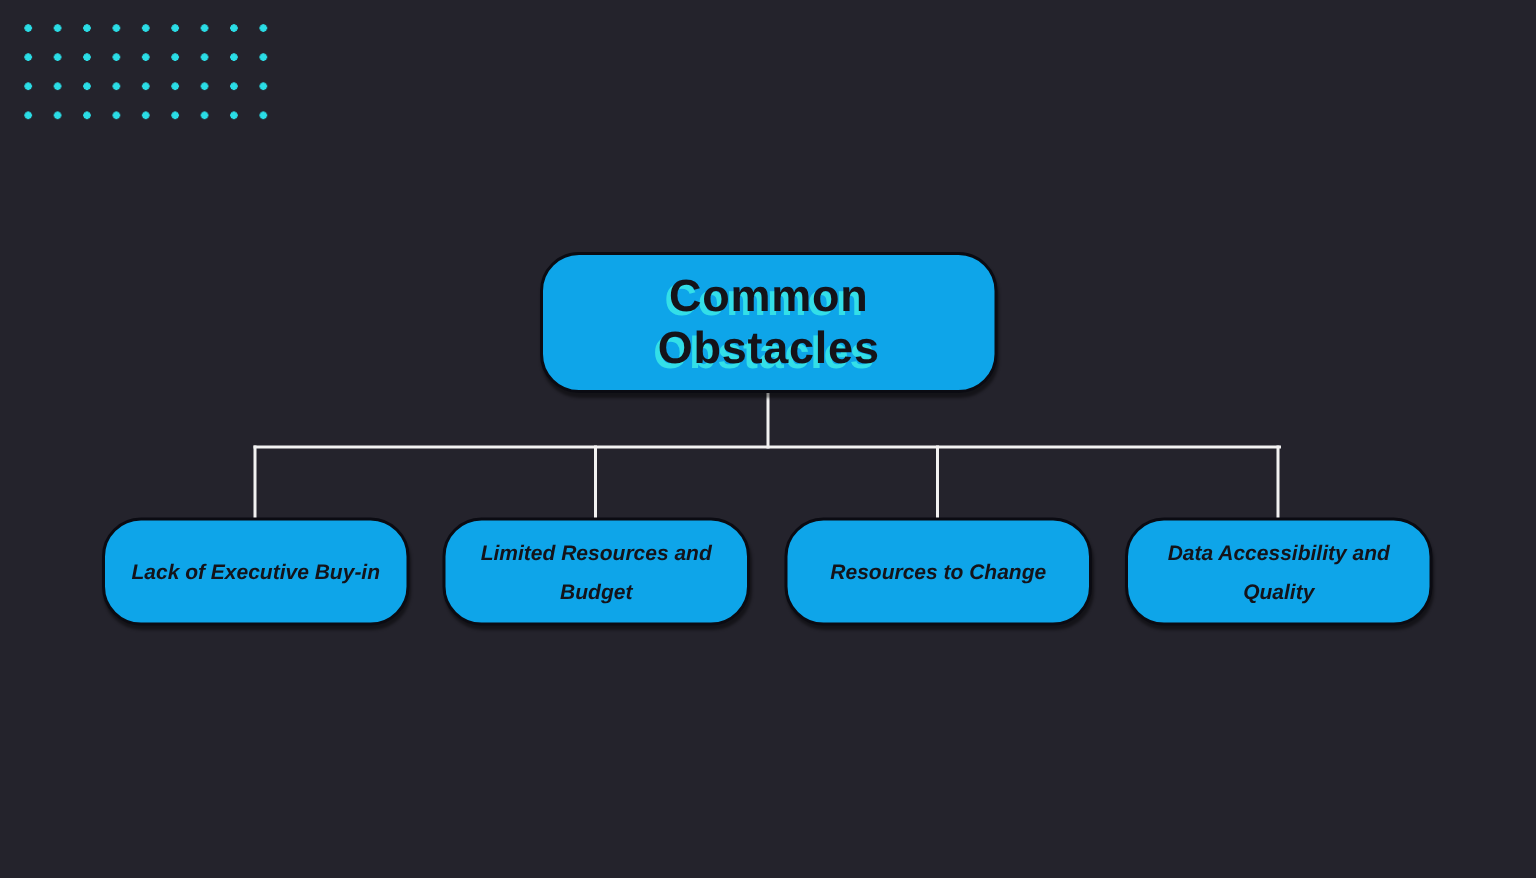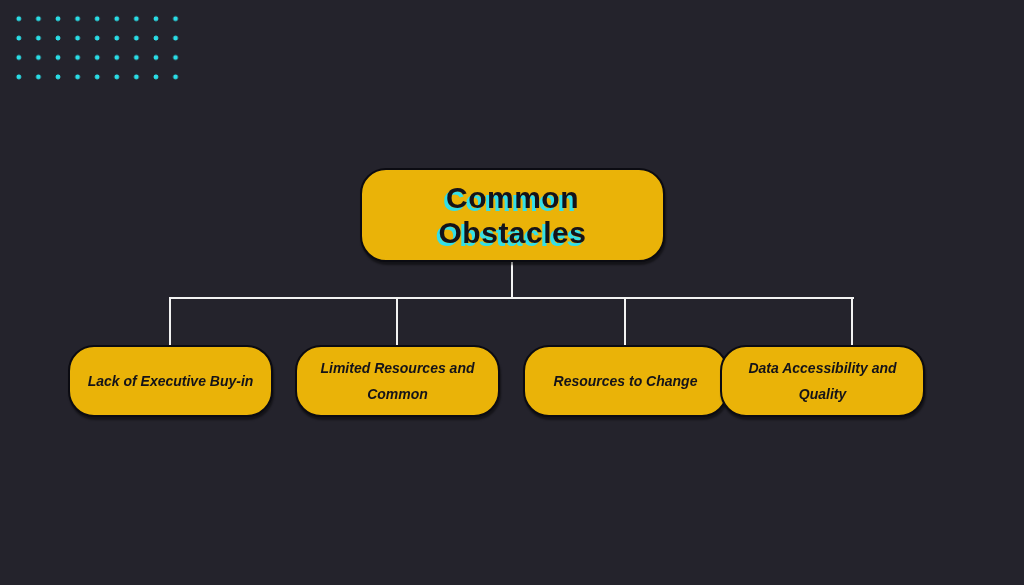--- a/index.html
+++ b/index.html
@@ -30,21 +30,21 @@
   .line.rail   { left: 169px; top: 297px; width: 685px; height: 2px; }
   .line.drop   { top: 297px; width: 2px; height: 49px; }
   .line.drop-0 { left: 169px; }
   .line.drop-1 { left: 396px; }
   .line.drop-2 { left: 624px; }
   .line.drop-3 { left: 851px; }
 
   
   .node {
     position: absolute;
-    background: #eab308;
+    background: #0ea5e9;
     border: 2.5px solid #0b0b12;
     border-radius: 26px;
     display: flex;
     align-items: center;
     justify-content: center;
     text-align: center;
     box-shadow: 1px 3px 2px rgba(0,0,0,0.45);
     color: #141319;
   }
   .node.root {
@@ -62,35 +62,35 @@
     width: 205px; height: 72px;
     padding: 0 12px;
     font-size: 14px;
     font-weight: 600;
     line-height: 26px;
     font-style: italic;
   }
   .node.child-0 { left: 68px;  }
   .node.child-1 { left: 295px; }
   .node.child-2 { left: 523px; }
-  .node.child-3 { left: 720px; text-align: center; }
+  .node.child-3 { left: 750px; text-align: center; }
 </style>
 </head>
 <body style="background: rgb(36, 35, 44);">
 
 <div class="dot-grid"></div>
 
 <div class="line stub"></div>
 <div class="line rail"></div>
 <div class="line drop drop-0"></div>
 <div class="line drop drop-1"></div>
 <div class="line drop drop-2"></div>
 <div class="line drop drop-3"></div>
 
 <div class="node root">Common Obstacles</div>
 
 <div class="node child child-0">Lack of Executive Buy-in</div>
 
-<div class="node child child-1">Limited Resources and Common</div>
+<div class="node child child-1">Limited Resources and Budget</div>
 
 <div class="node child child-2">Resources to Change</div>
 
 <div class="node child child-3">Data Accessibility and Quality</div>
 
 </body></html>

